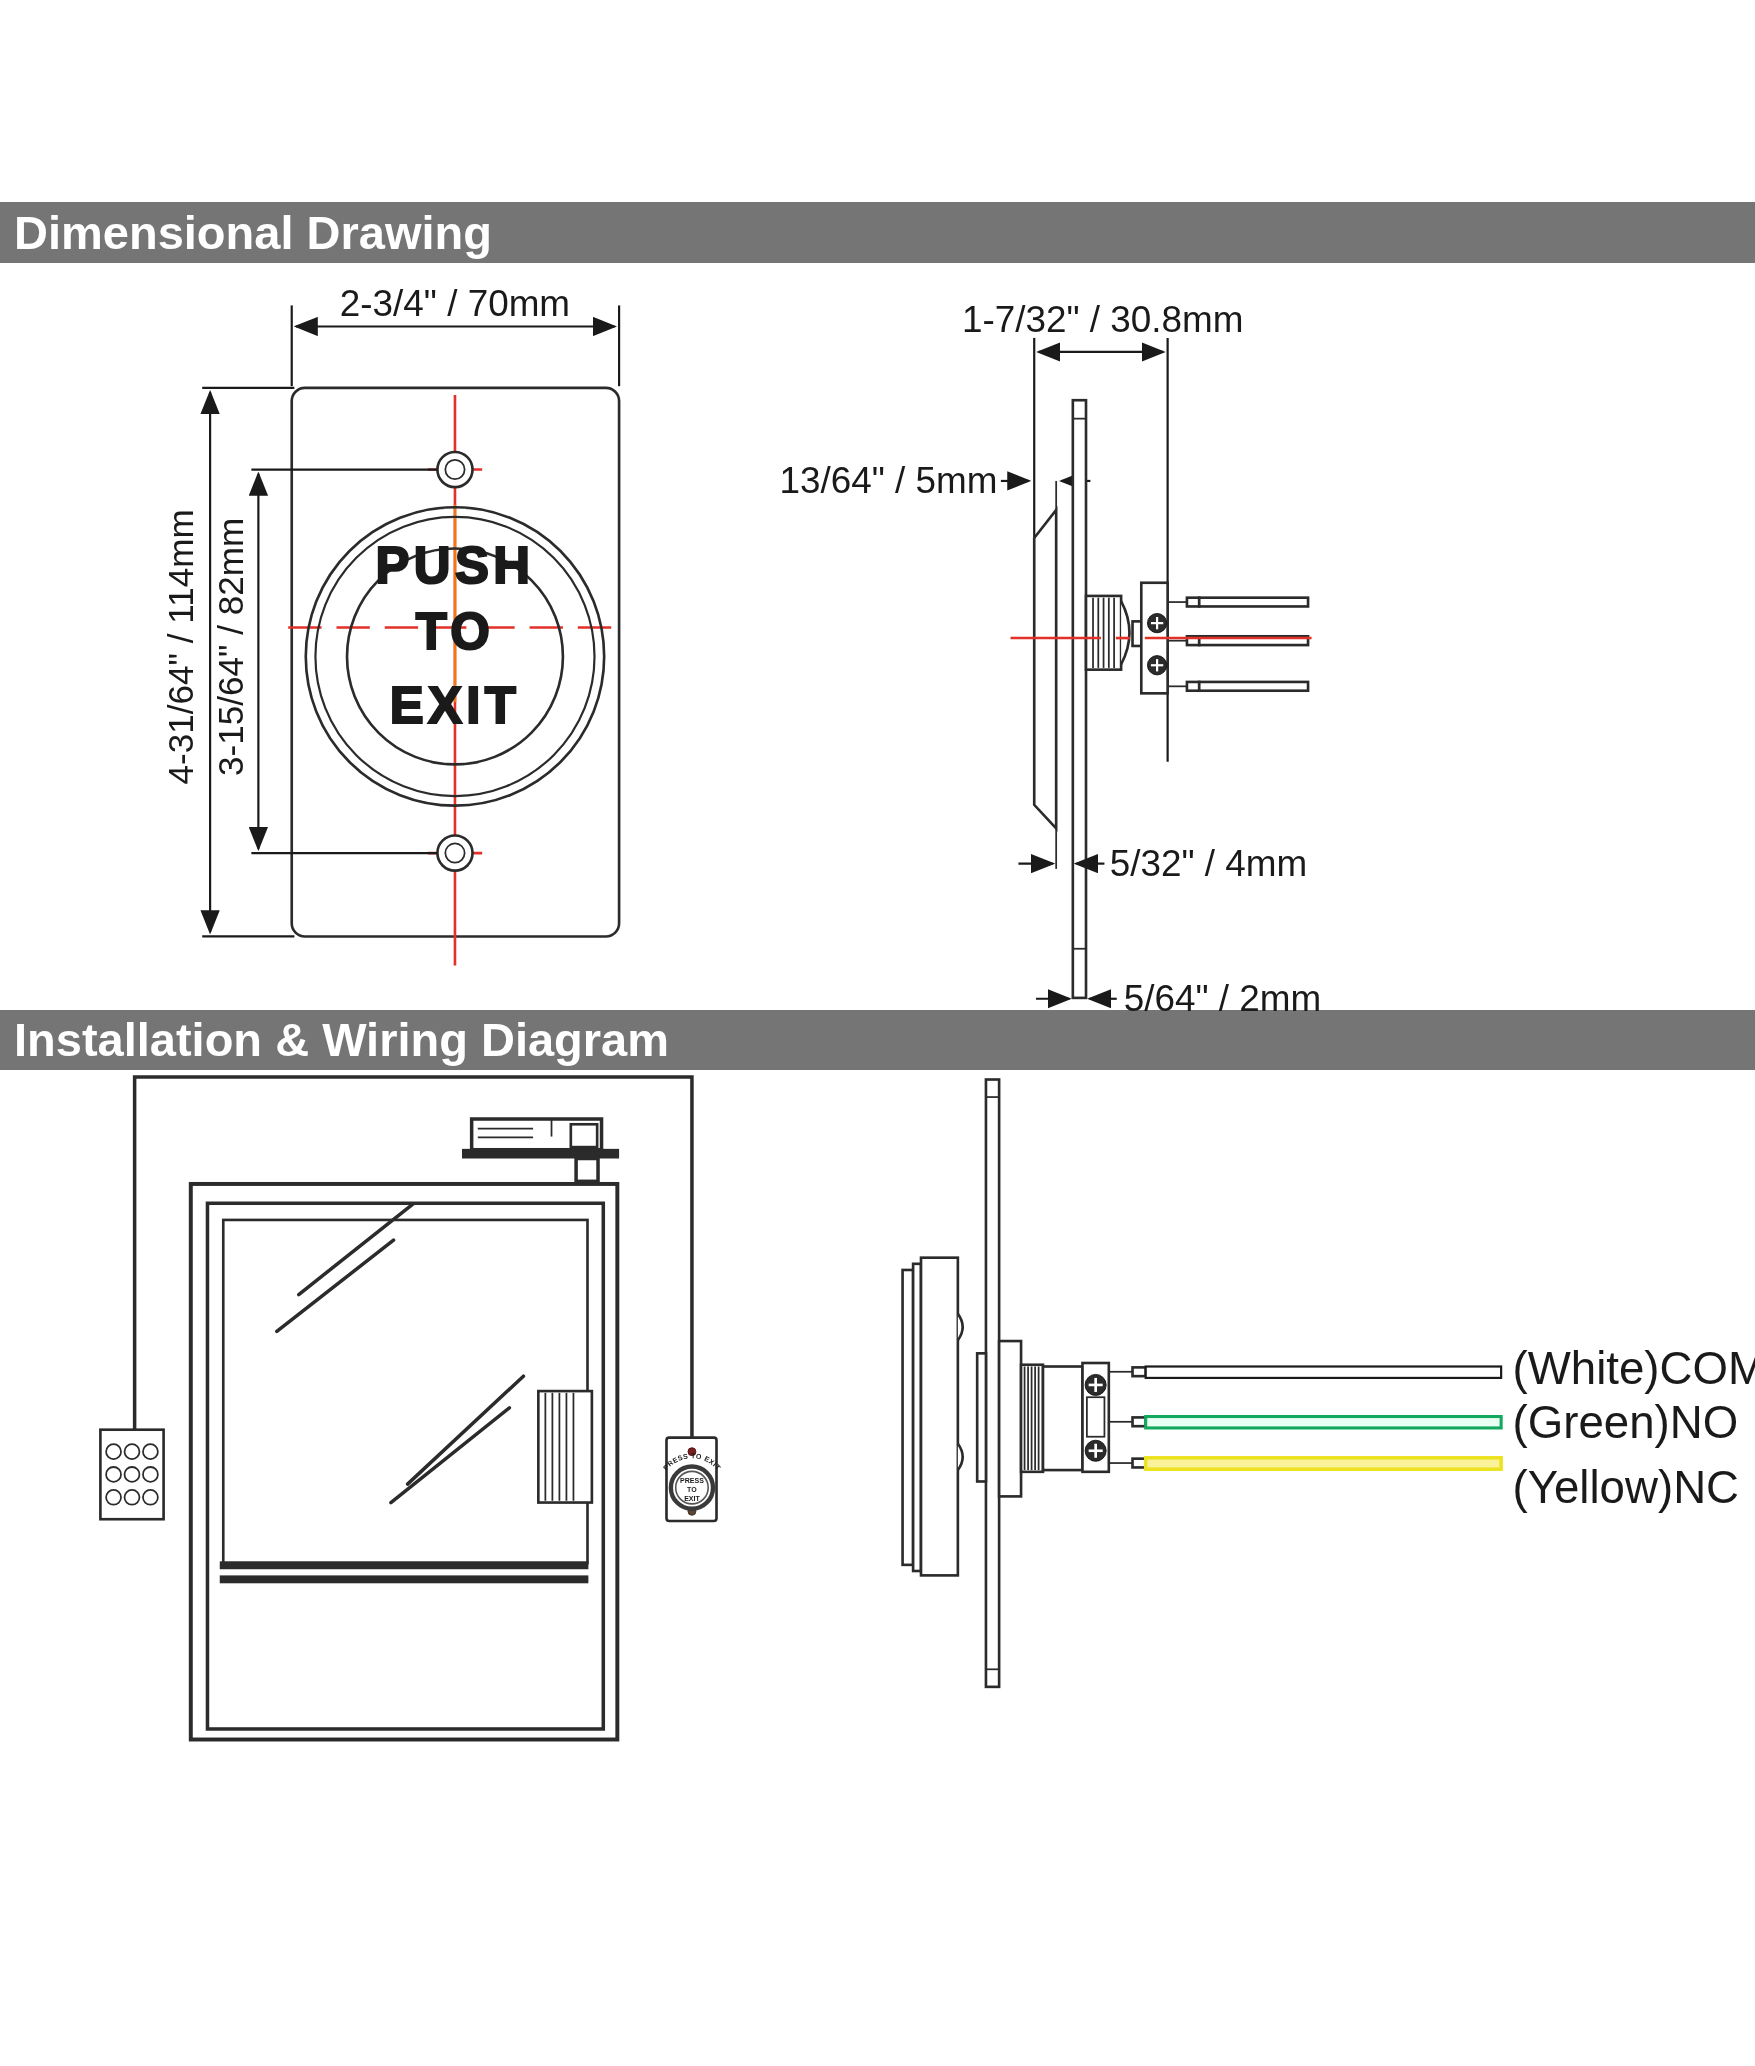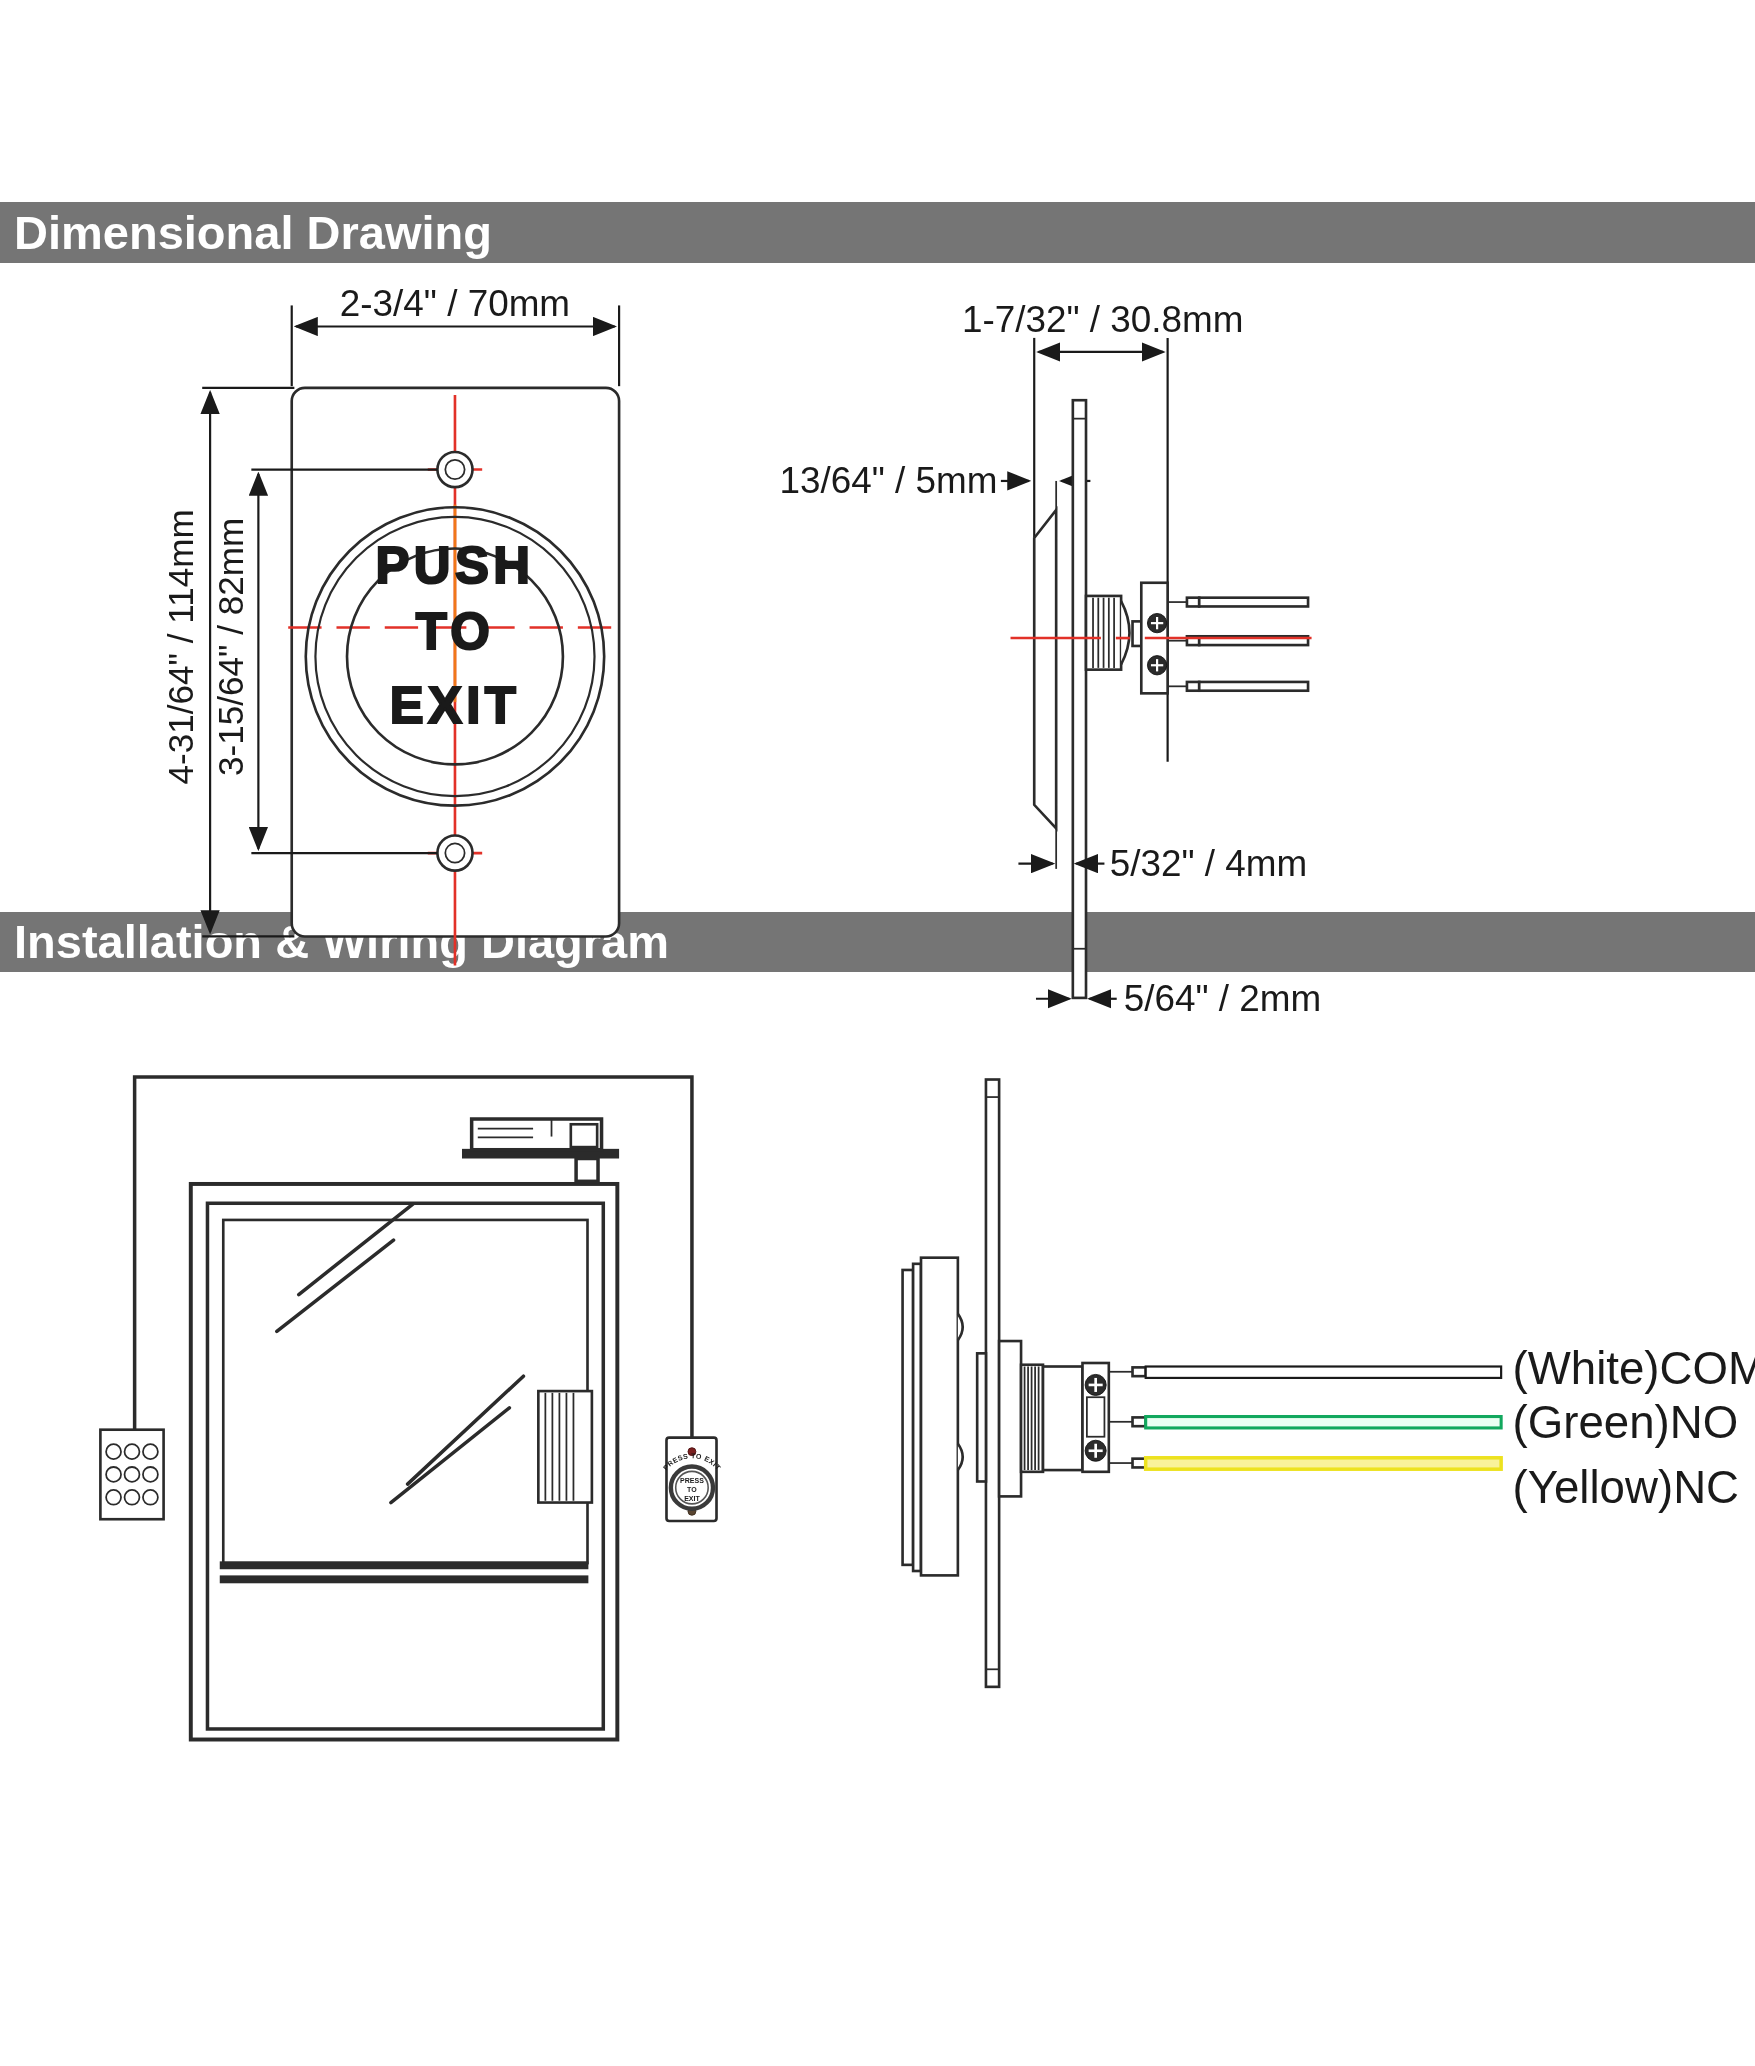--- a/index.html
+++ b/index.html
@@ -2,21 +2,21 @@
 <html style="font-size:14px"><head>
 <meta charset="utf-8">
 <style>
   html,body{margin:0;padding:0;background:#fff;}
   #page{position:relative;width:1756px;height:2066px;background:#ffffff;overflow:hidden;
         font-family:"Liberation Sans", sans-serif;border-radius:9px;}
   .banner{position:absolute;left:0;width:1756px;background:#757575;color:#ffffff;
           font-weight:bold;font-size:47px;line-height:60px;padding-left:14px;box-sizing:border-box;
           letter-spacing:0px;}
   #banner-dimensional{top:202px;height:61px;line-height:61px;}
-  #banner-installation{top:912px;height:60px;}
+  #banner-installation{top:1010px;height:60px;}
   svg{position:absolute;left:0;top:0;}
   svg text{font-family:"Liberation Sans", sans-serif;fill:#1a1a1a;}
   .dimtxt{font-size:42px;}
   .lbl{font-size:52px;}
   .thin{stroke:#2b2b2b;stroke-width:2;fill:none;}
   .shape{stroke:#2b2b2b;stroke-width:3;fill:#ffffff;}
   .dim{stroke:#1a1a1a;stroke-width:2.5;fill:none;}
 </style>
 </head>
 <body>

